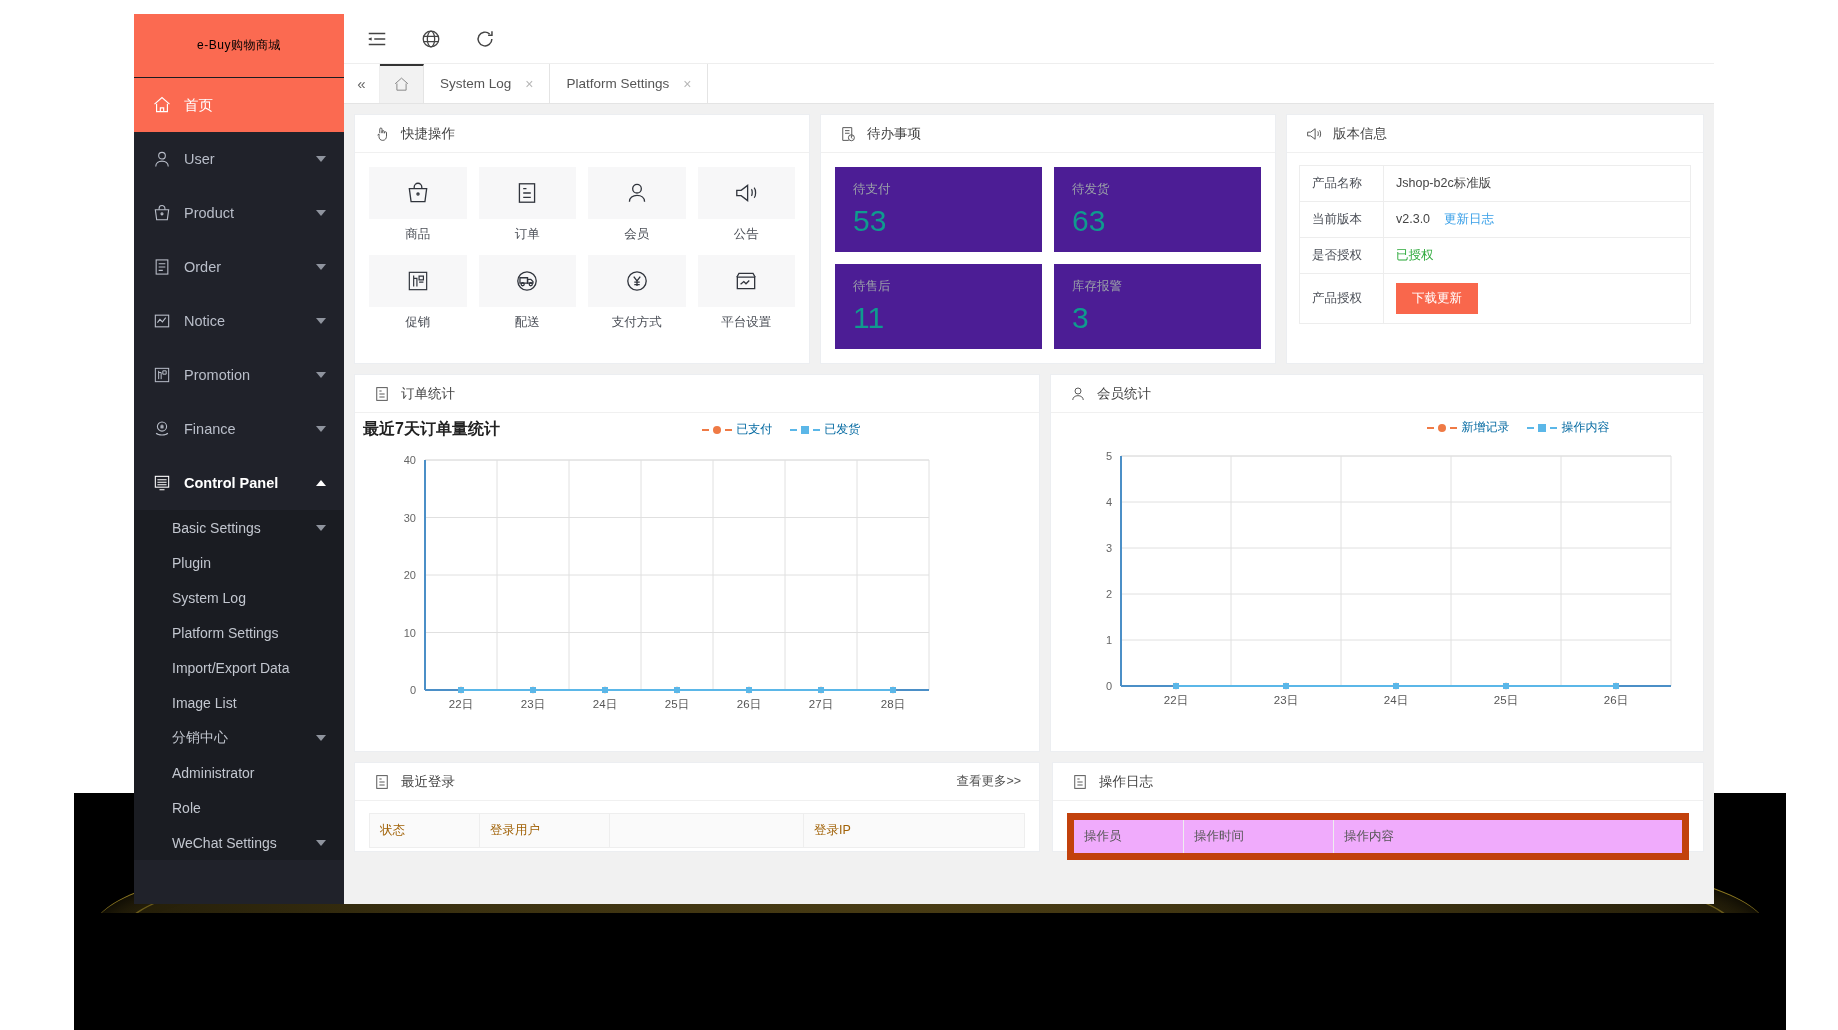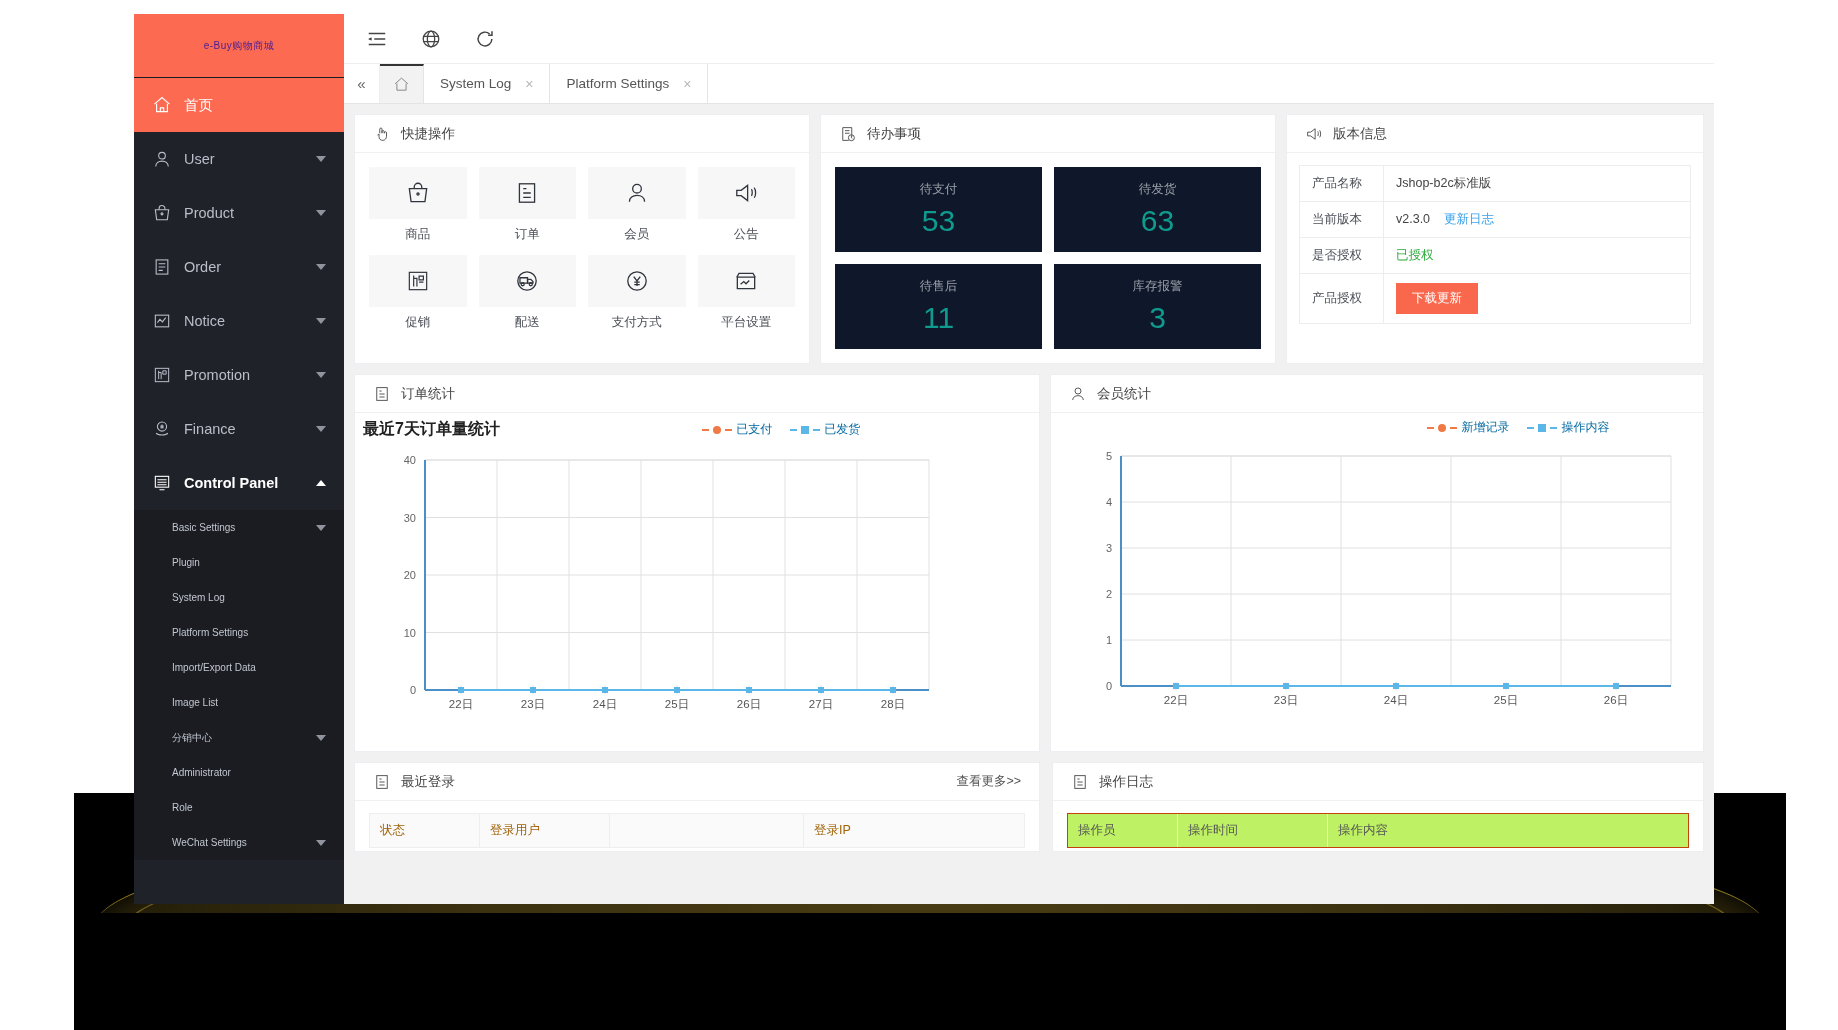--- a/index.html
+++ b/index.html
@@ -38,41 +38,41 @@
   
   .screen {
     position:absolute; left:134px; top:14px; width:1580px; height:890px;
     background:#f1f1f1; overflow:hidden;
     display:flex;
   }
 
   
   .sidebar { width:210px; flex:0 0 210px; background:#20222a; color:#c2c6cf; }
   .brand {
-    height:64px; background:#fb6a51; color:#4c1d95;
+    height:64px; background:#fb6a51; color:#000000;
     display:flex; align-items:center; justify-content:center;
-    font-size:10px; letter-spacing:.5px;
+    font-size:12px; letter-spacing:.5px;
     border-bottom:1px solid #1a1c22;
   }
   .nav-item {
     height:54px; display:flex; align-items:center; gap:12px;
     padding:0 18px; font-size:14.5px; color:#b9bec9; cursor:pointer;
     position:relative;
   }
   .nav-item .ico { width:20px; height:20px; flex:0 0 20px; display:flex; align-items:center; justify-content:center; }
   .nav-item .ico svg { width:20px; height:20px; display:block; }
   .nav-item.active { background:#fb6a51; color:#fff; }
   .nav-item.open { color:#fff; font-weight:bold; }
   .caret { margin-left:auto; width:0; height:0; border-left:5px solid transparent; border-right:5px solid transparent; border-top:6px solid #8f949e; }
   .caret.up { border-top:none; border-bottom:6px solid #fff; }
   .submenu { background:#1a1c22; }
   .sub-item {
     height:35px; display:flex; align-items:center;
     padding-left:38px; padding-right:18px;
-    font-size:10px; color:#c2c6cf; cursor:pointer;
+    font-size:14px; color:#c2c6cf; cursor:pointer;
   }
   .sub-item .caret { margin-left:auto; }
 
   
   .main { flex:1; display:flex; flex-direction:column; min-width:0; background:#f1f1f1; }
 
   .topbar {
     height:50px; background:#fff; display:flex; align-items:center; gap:32px;
     padding-left:22px; border-bottom:1px solid #eee;
   }
@@ -118,21 +118,21 @@
   .qa-grid { display:grid; grid-template-columns:repeat(4,1fr); gap:12px 12px; }
   .qa-item { cursor:pointer; }
   .qa-tile {
     background:#f7f7f8; height:52px; display:flex; align-items:center; justify-content:center;
   }
   .qa-tile svg { width:26px; height:26px; color:#30343c; }
   .qa-label { text-align:center; font-size:12.5px; color:#4b4f57; margin-top:7px; }
 
   
   .todo-grid { display:grid; grid-template-columns:repeat(2,1fr); gap:12px; }
-  .todo-cell { background:#0f172a; padding:14px 18px 16px 18px; cursor:pointer;text-align:center; }
+  .todo-cell { background:#4c1d95; padding:14px 18px 16px 18px; cursor:pointer; }
   .todo-label { font-size:12.5px; color:#9aa0a8; }
   .todo-value { font-size:30px; color:#0f9b8e; margin-top:8px; line-height:1; }
 
   
   .vtable { width:100%; border-collapse:collapse; font-size:12.5px; color:#444; }
   .vtable td { border:1px solid #ededed; padding:9px 12px; height:34px; }
   .vtable td.k { width:84px; color:#4b4f57; }
   .link { color:#3aa0e8; cursor:pointer; }
   .ok { color:#2eaa3c; }
   .btn-red {
@@ -704,21 +704,21 @@
             <div class="card-head">
               <span class="hico">
                 <svg viewBox="0 0 24 24" fill="none" stroke="currentColor" stroke-width="1.3">
                     <rect x="5" y="3.5" width="14" height="17"></rect>
                     <path d="M8.5 8h3M8.5 12h7M8.5 16h7"></path>
                   </svg>
               </span>
               <span>操作日志</span>
             </div>
             <div style="padding:12px 14px 0 14px;">
-              <div style="display:flex; font-size:12.5px; color:#555; background:#bef264; border:1px solid #c2410c;">
+              <div style="display:flex; font-size:12.5px; color:#555; background:#f0abfc; border:7px solid #c2410c;">
                 <div style="flex:0 0 110px; padding:8px 10px; border-right:1px solid #eee;">操作员</div>
                 <div style="flex:0 0 150px; padding:8px 10px; border-right:1px solid #eee;font-family:Liberation Mono, monospace;">操作时间</div>
                 <div style="flex:1; padding:8px 10px;">操作内容</div>
               </div>
             </div>
           </div>
         </div>
 
       </div>
     </div>

